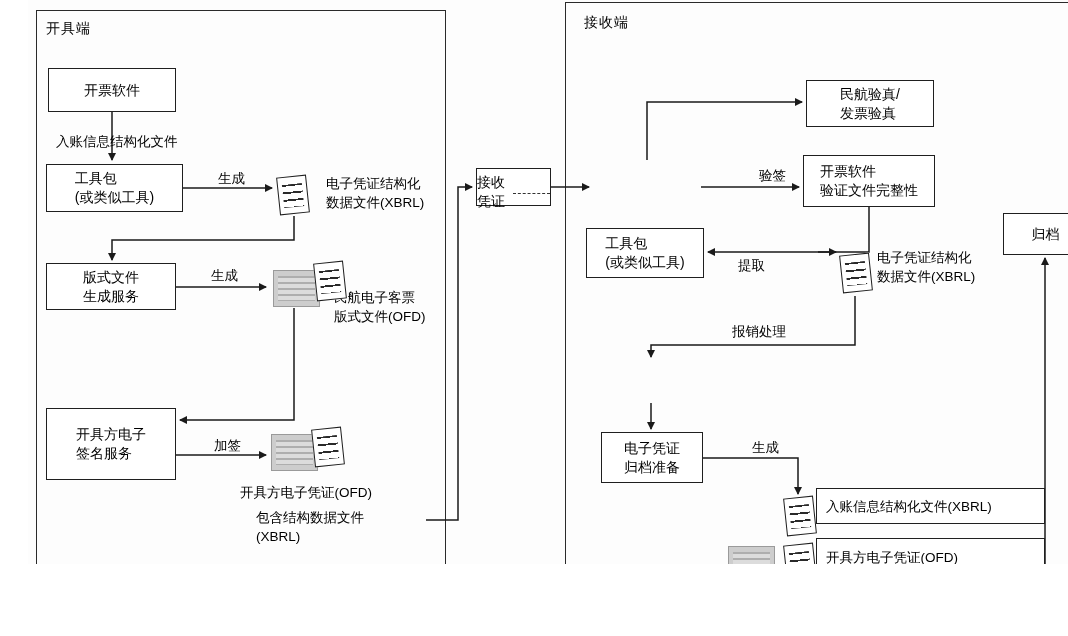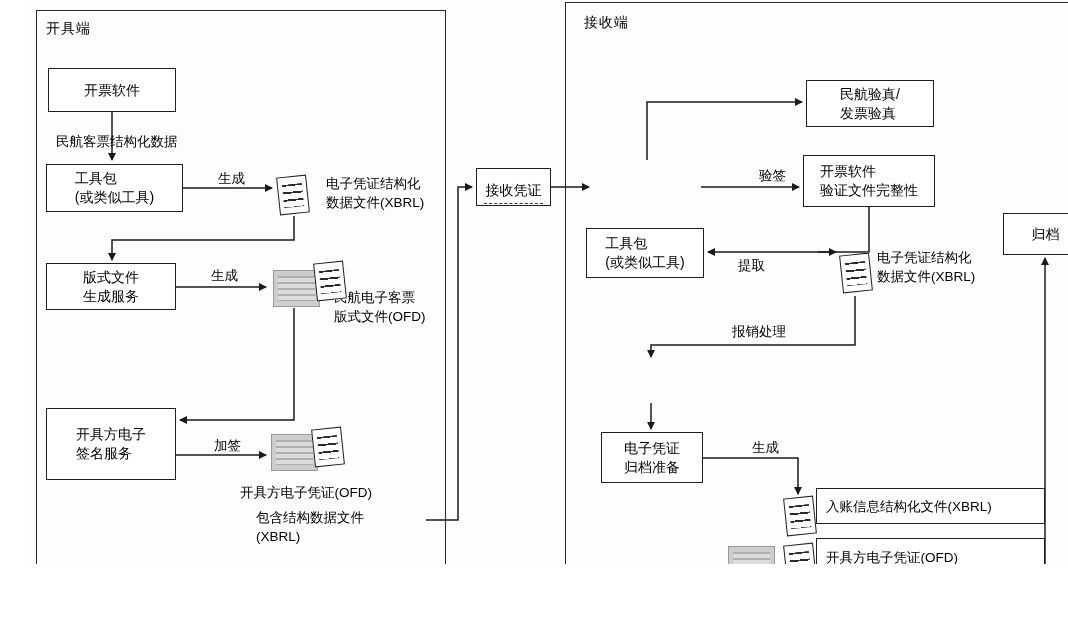--- a/index.html
+++ b/index.html
@@ -32,21 +32,21 @@
   }
   .stamp {
     position:absolute; width:47px; height:37px; background:#cdcdcd;
     border:1px solid #9a9a9a; filter:blur(0.6px); z-index:4;
   }
   .stamp .stamp-lines {
     position:absolute; left:4px; right:4px; top:5px; bottom:5px;
     background:repeating-linear-gradient(to bottom,#aeaeae 0 2px, #dcdcdc 2px 6px);
   }
   .dash { width:80%; border-top:1.6px dashed #333; margin-top:3px; }
-  .rv { flex-direction:column; padding-top:10px; }
+  .rv { flex-direction:row; padding-top:10px; }
 </style>
 </head>
 <body>
 
 <div id="canvas">
 
   <div class="panel" style="left:8px; top:10px; width:410px; height:624px;"></div>
   <div class="panel" style="left:537px; top:2px; width:528px; height:632px;"></div>
   <div class="panel-title" style="left:18px; top:20px;">开具端</div>
   <div class="panel-title" style="left:556px; top:14px;">接收端</div>
@@ -78,21 +78,21 @@
   </svg>
 
   <div class="node" style="left:20px; top:68px; width:128px; height:44px;">开票软件</div>
   <div class="node" style="left:18px; top:164px; width:137px; height:48px;">工具包
 (或类似工具)</div>
   <div class="node" style="left:18px; top:263px; width:130px; height:47px;">版式文件
 生成服务</div>
   <div class="node" style="left:18px; top:408px; width:130px; height:72px;">开具方电子
 签名服务</div>
 
-  <div class="lbl" style="left:28px; top:132px;">民航客票结构化数据</div>
+  <div class="lbl" style="left:28px; top:132px;">入账信息结构化文件</div>
   <div class="lbl" style="left:190px; top:169px;">生成</div>
   <div class="lbl" style="left:298px; top:174px;">电子凭证结构化
 数据文件(XBRL)</div>
   <div class="lbl" style="left:183px; top:266px;">生成</div>
   <div class="lbl" style="left:306px; top:288px;">民航电子客票
 版式文件(OFD)</div>
   <div class="lbl" style="left:186px; top:436px;">加签</div>
   <div class="lbl" style="left:212px; top:483px;">开具方电子凭证(OFD)</div>
   <div class="lbl ctr" style="left:228px; top:508px; width:170px;">包含结构数据文件
 (XBRL)</div>

